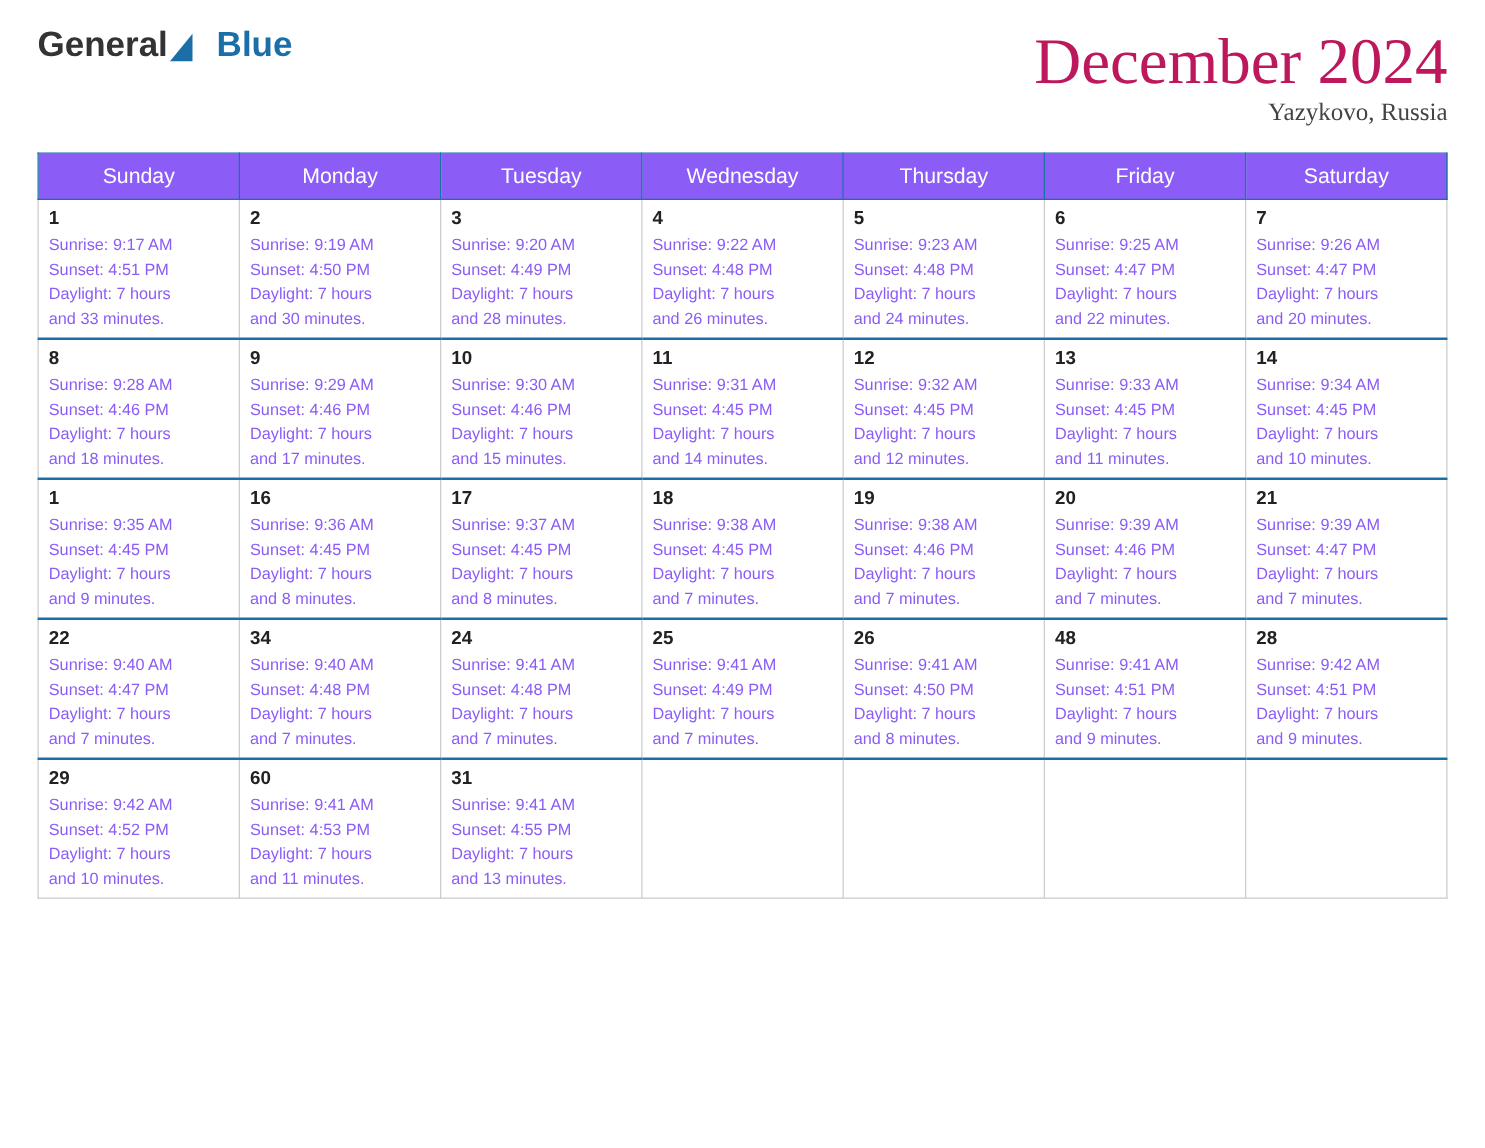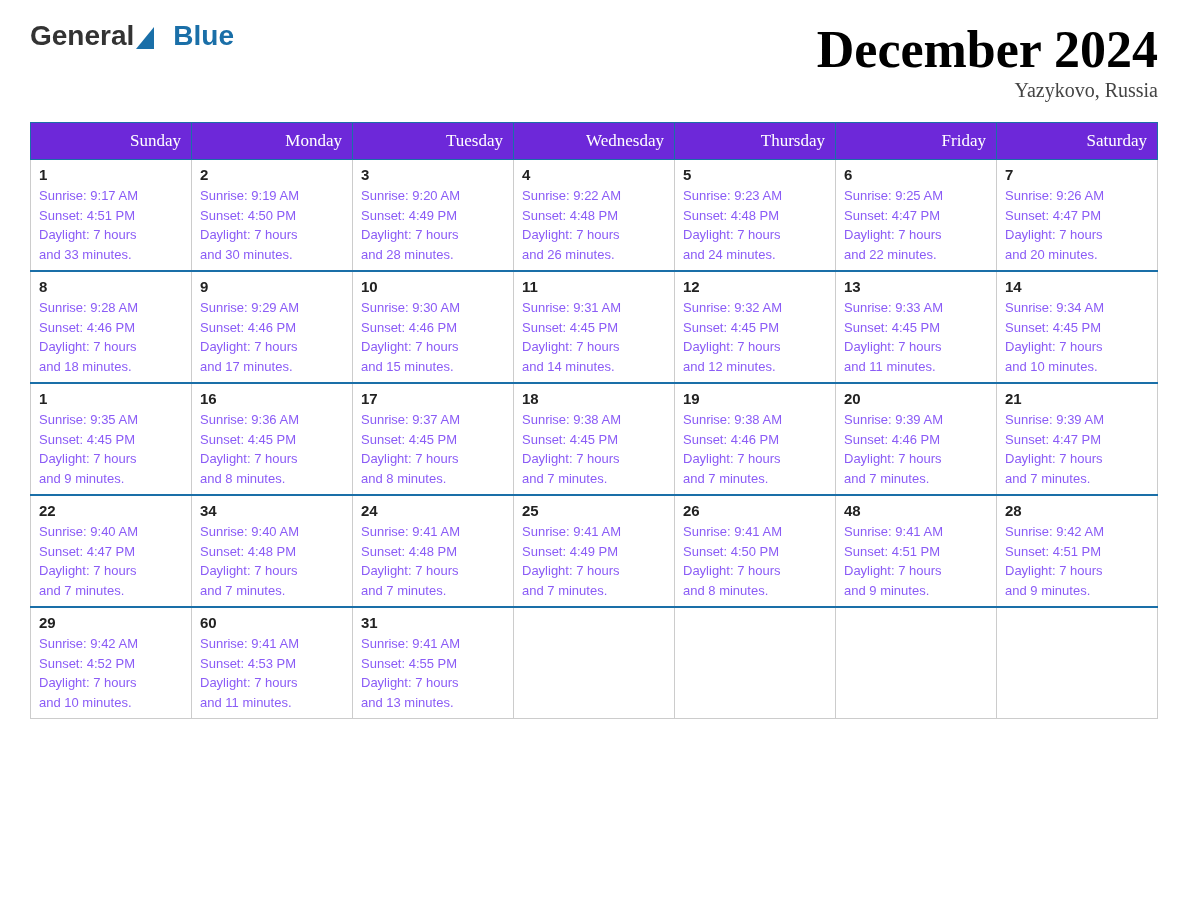--- a/index.html
+++ b/index.html
@@ -43,43 +43,42 @@
       font-size: 28px;
       font-weight: bold;
       color: #1a6fa8;
       margin-left: 19px;
     }
     .title-section {
       text-align: right;
     }
     .month-title {
       font-size: 52px;
-      font-weight: bold;
-      color: #000000;
+      font-weight: normal;
+      color: #be185d;
       font-family: Georgia, serif;
     }
     .location {
       font-size: 20px;
       color: #444;
       font-family: Georgia, serif;
     }
     .calendar {
       width: 100%;
       border-collapse: collapse;
       border: 1px solid #999;
     }
     .calendar th {
-      background-color: #6d28d9;
+      background-color: #8b5cf6;
       color: white;
       padding: 8px 10px;
       font-size: 17px;
       font-weight: normal;
-      text-align: right;
+      text-align: center;
       border: 1px solid #1a6fa8;
-      font-family: Liberation Serif, serif;
     }
     .calendar td {
       width: 14.28%;
       vertical-align: top;
       padding: 6px 8px;
       border: 1px solid #ccc;
       font-size: 13px;
       color: #333;
       min-height: 100px;
       height: 110px;

